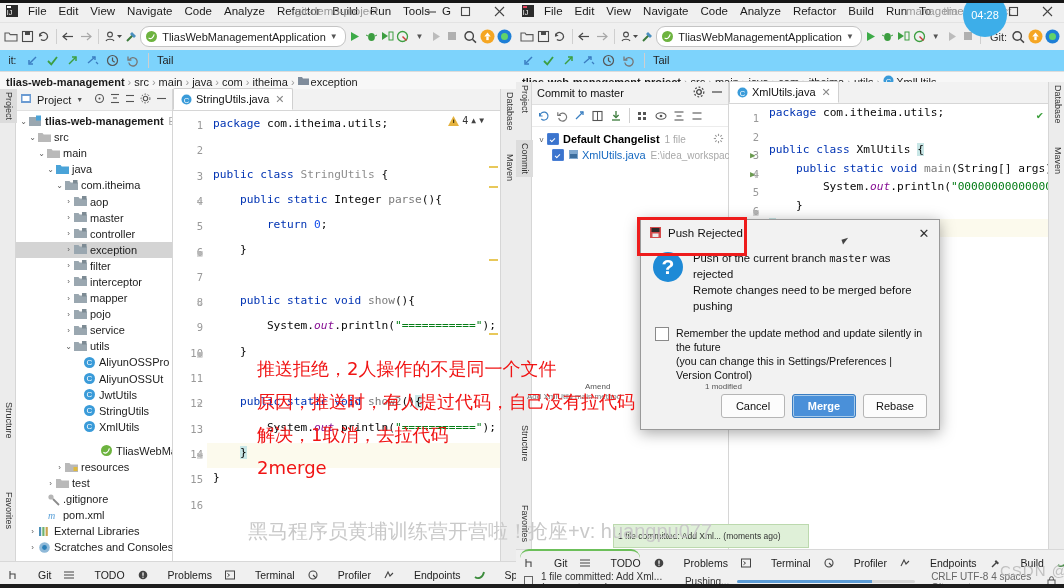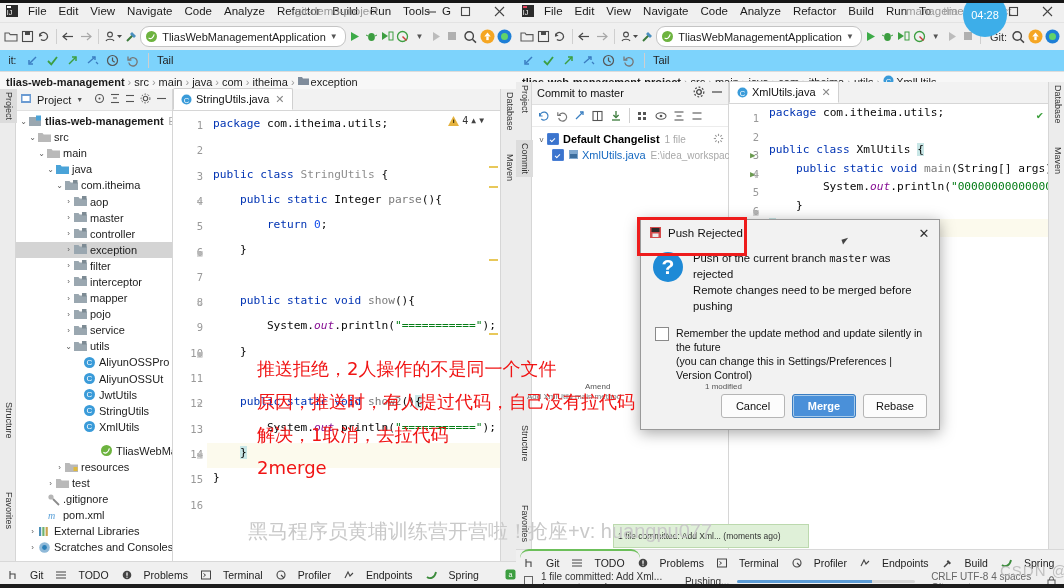--- a/index.html
+++ b/index.html
@@ -90,21 +90,21 @@
   .cl-row{height:16px;display:flex;align-items:center;font-size:11px;padding:0 4px;white-space:nowrap;}
   .cbox{width:10px;height:10px;border:1px solid #4a7fd4;background:#3b74cd;border-radius:1px;position:relative;margin-right:4px;flex:0 0 auto;}
   .cbox:after{content:"";position:absolute;left:2px;top:4px;width:4px;height:2px;border-left:1.5px solid #fff;border-bottom:1.5px solid #fff;transform:rotate(-45deg);}
   .dim{color:#a8a8a8;font-size:10px;margin-left:5px;}
 
   
   .status{position:absolute;left:0;right:0;bottom:0;background:#f0f0f0;border-top:1px solid #d8d8d8;}
   #winL .status{height:26px;}
   #winR .status{height:38px;}
   .srow{height:25px;display:flex;align-items:center;gap:13px;padding:0 8px;font-size:10.5px;color:#222;}
-  .sitem{display:flex;align-items:center;gap:12px;white-space:nowrap;}
+  .sitem{display:flex;align-items:center;gap:20px;white-space:nowrap;}
   .spacer{flex:1;}
   .srow2{height:13px;display:flex;align-items:center;gap:8px;padding:0 8px;font-size:10px;color:#333;position:relative;}
   .progbar{width:250px;height:3px;background:#d8d8d8;border-radius:2px;overflow:hidden;}
   .progbar>i{display:block;width:76%;height:100%;background:#5b9bd5;}
 
   
   .dlg{position:absolute;left:640px;top:219px;width:298px;background:#f2f2f2;border:1px solid #9a9a9a;box-shadow:0 3px 14px rgba(0,0,0,.35);}
   .dlg-ttl{height:26px;display:flex;align-items:center;gap:6px;padding:0 8px;background:#f2f2f2;font-size:11.5px;color:#111;}
   .dlg-x{position:absolute;right:6px;top:4px;width:18px;height:18px;display:flex;align-items:center;justify-content:center;color:#333;font-size:13px;}
   .redbox{position:absolute;left:637px;top:217px;width:104px;height:33px;border:3px solid #ee1c1c;pointer-events:none;}

